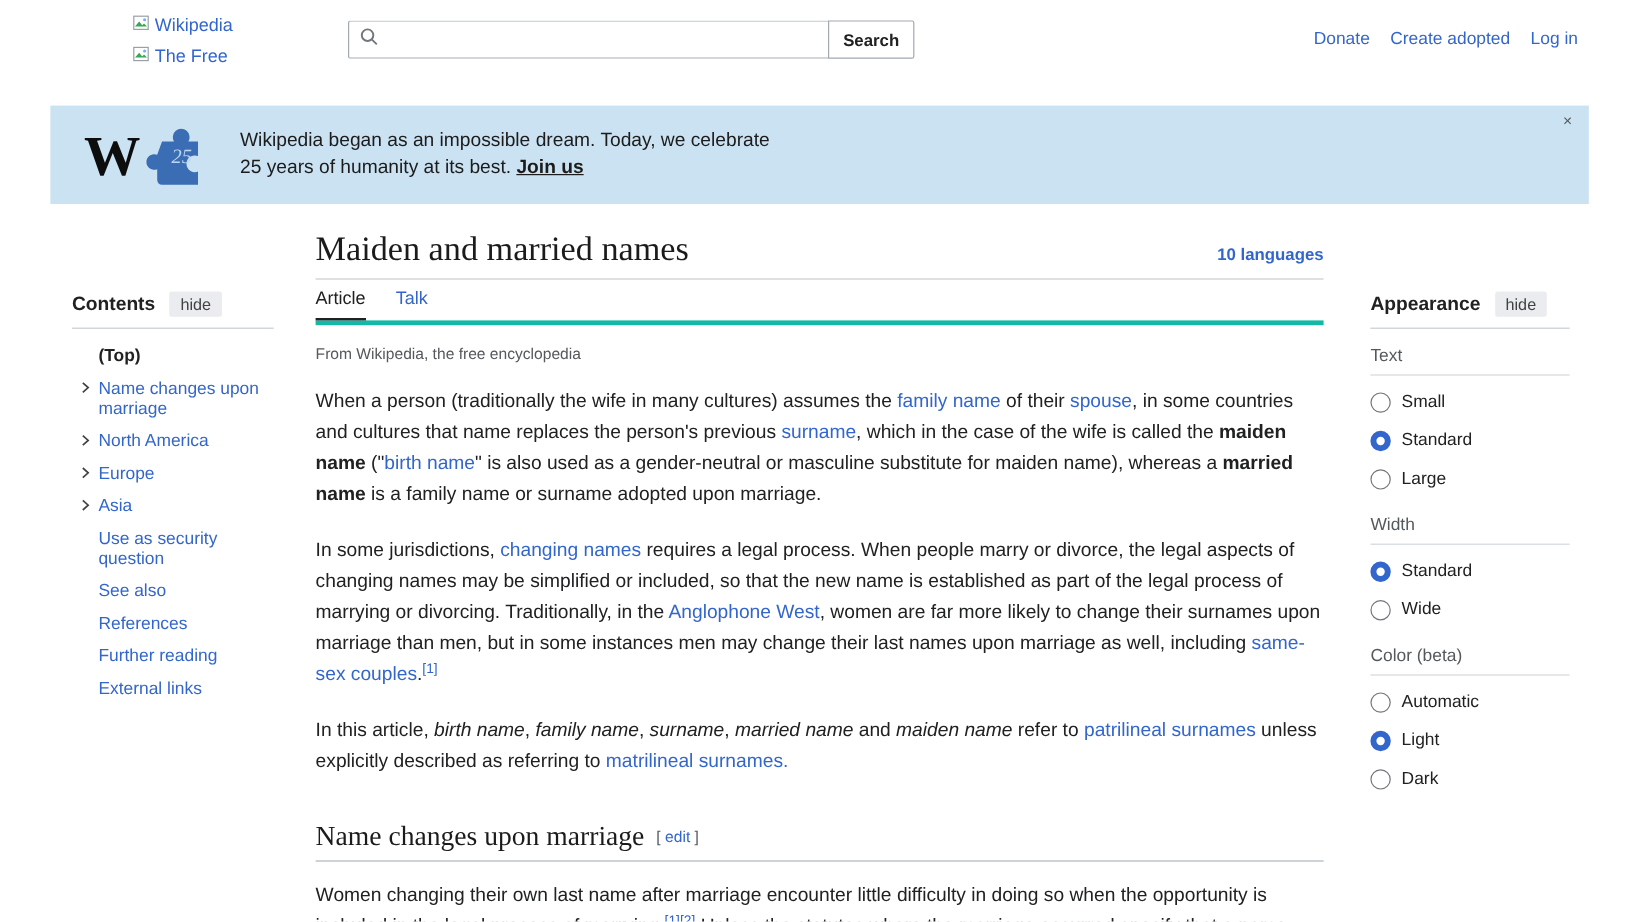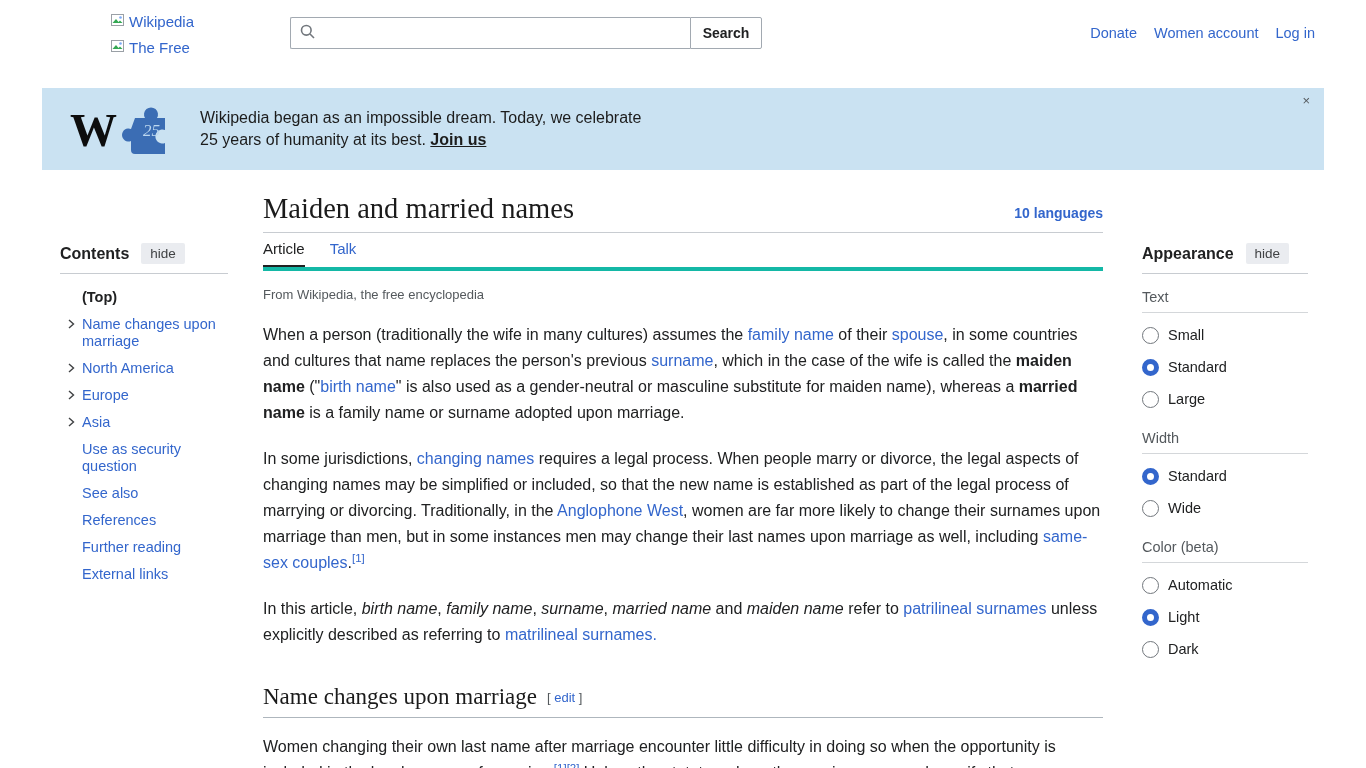--- a/index.html
+++ b/index.html
@@ -113,21 +113,21 @@
             <circle cx="6.3" cy="6.3" r="4.8" stroke="#72777d" stroke-width="1.6"></circle>
             <line x1="10" y1="10" x2="14" y2="14" stroke="#72777d" stroke-width="1.6"></line>
           </svg>
       </span>
     </div>
     <button class="search-btn">Search</button>
   </div>
 
   <div class="header-links">
       <a href="#">Donate</a>
-      <a href="#">Women account</a>
+      <a href="#">Create adopted</a>
       <a href="#">Log in</a>
     </div>
 </div>
 
 <div class="banner">
   <div class="banner-logo">
     <span class="banner-w">W</span>
     <span class="banner-puzzle">
       <svg width="52" height="54" viewBox="0 0 52 54">
         <path fill="#3b6db4" d="M14 16 h10 a7 7 0 1 1 12 0 h8 v12 a7 7 0 1 0 0 13 v11 H14 a4 4 0 0 1 -4 -4 v-9 a6.5 6.5 0 1 1 0 -12 z"></path>

